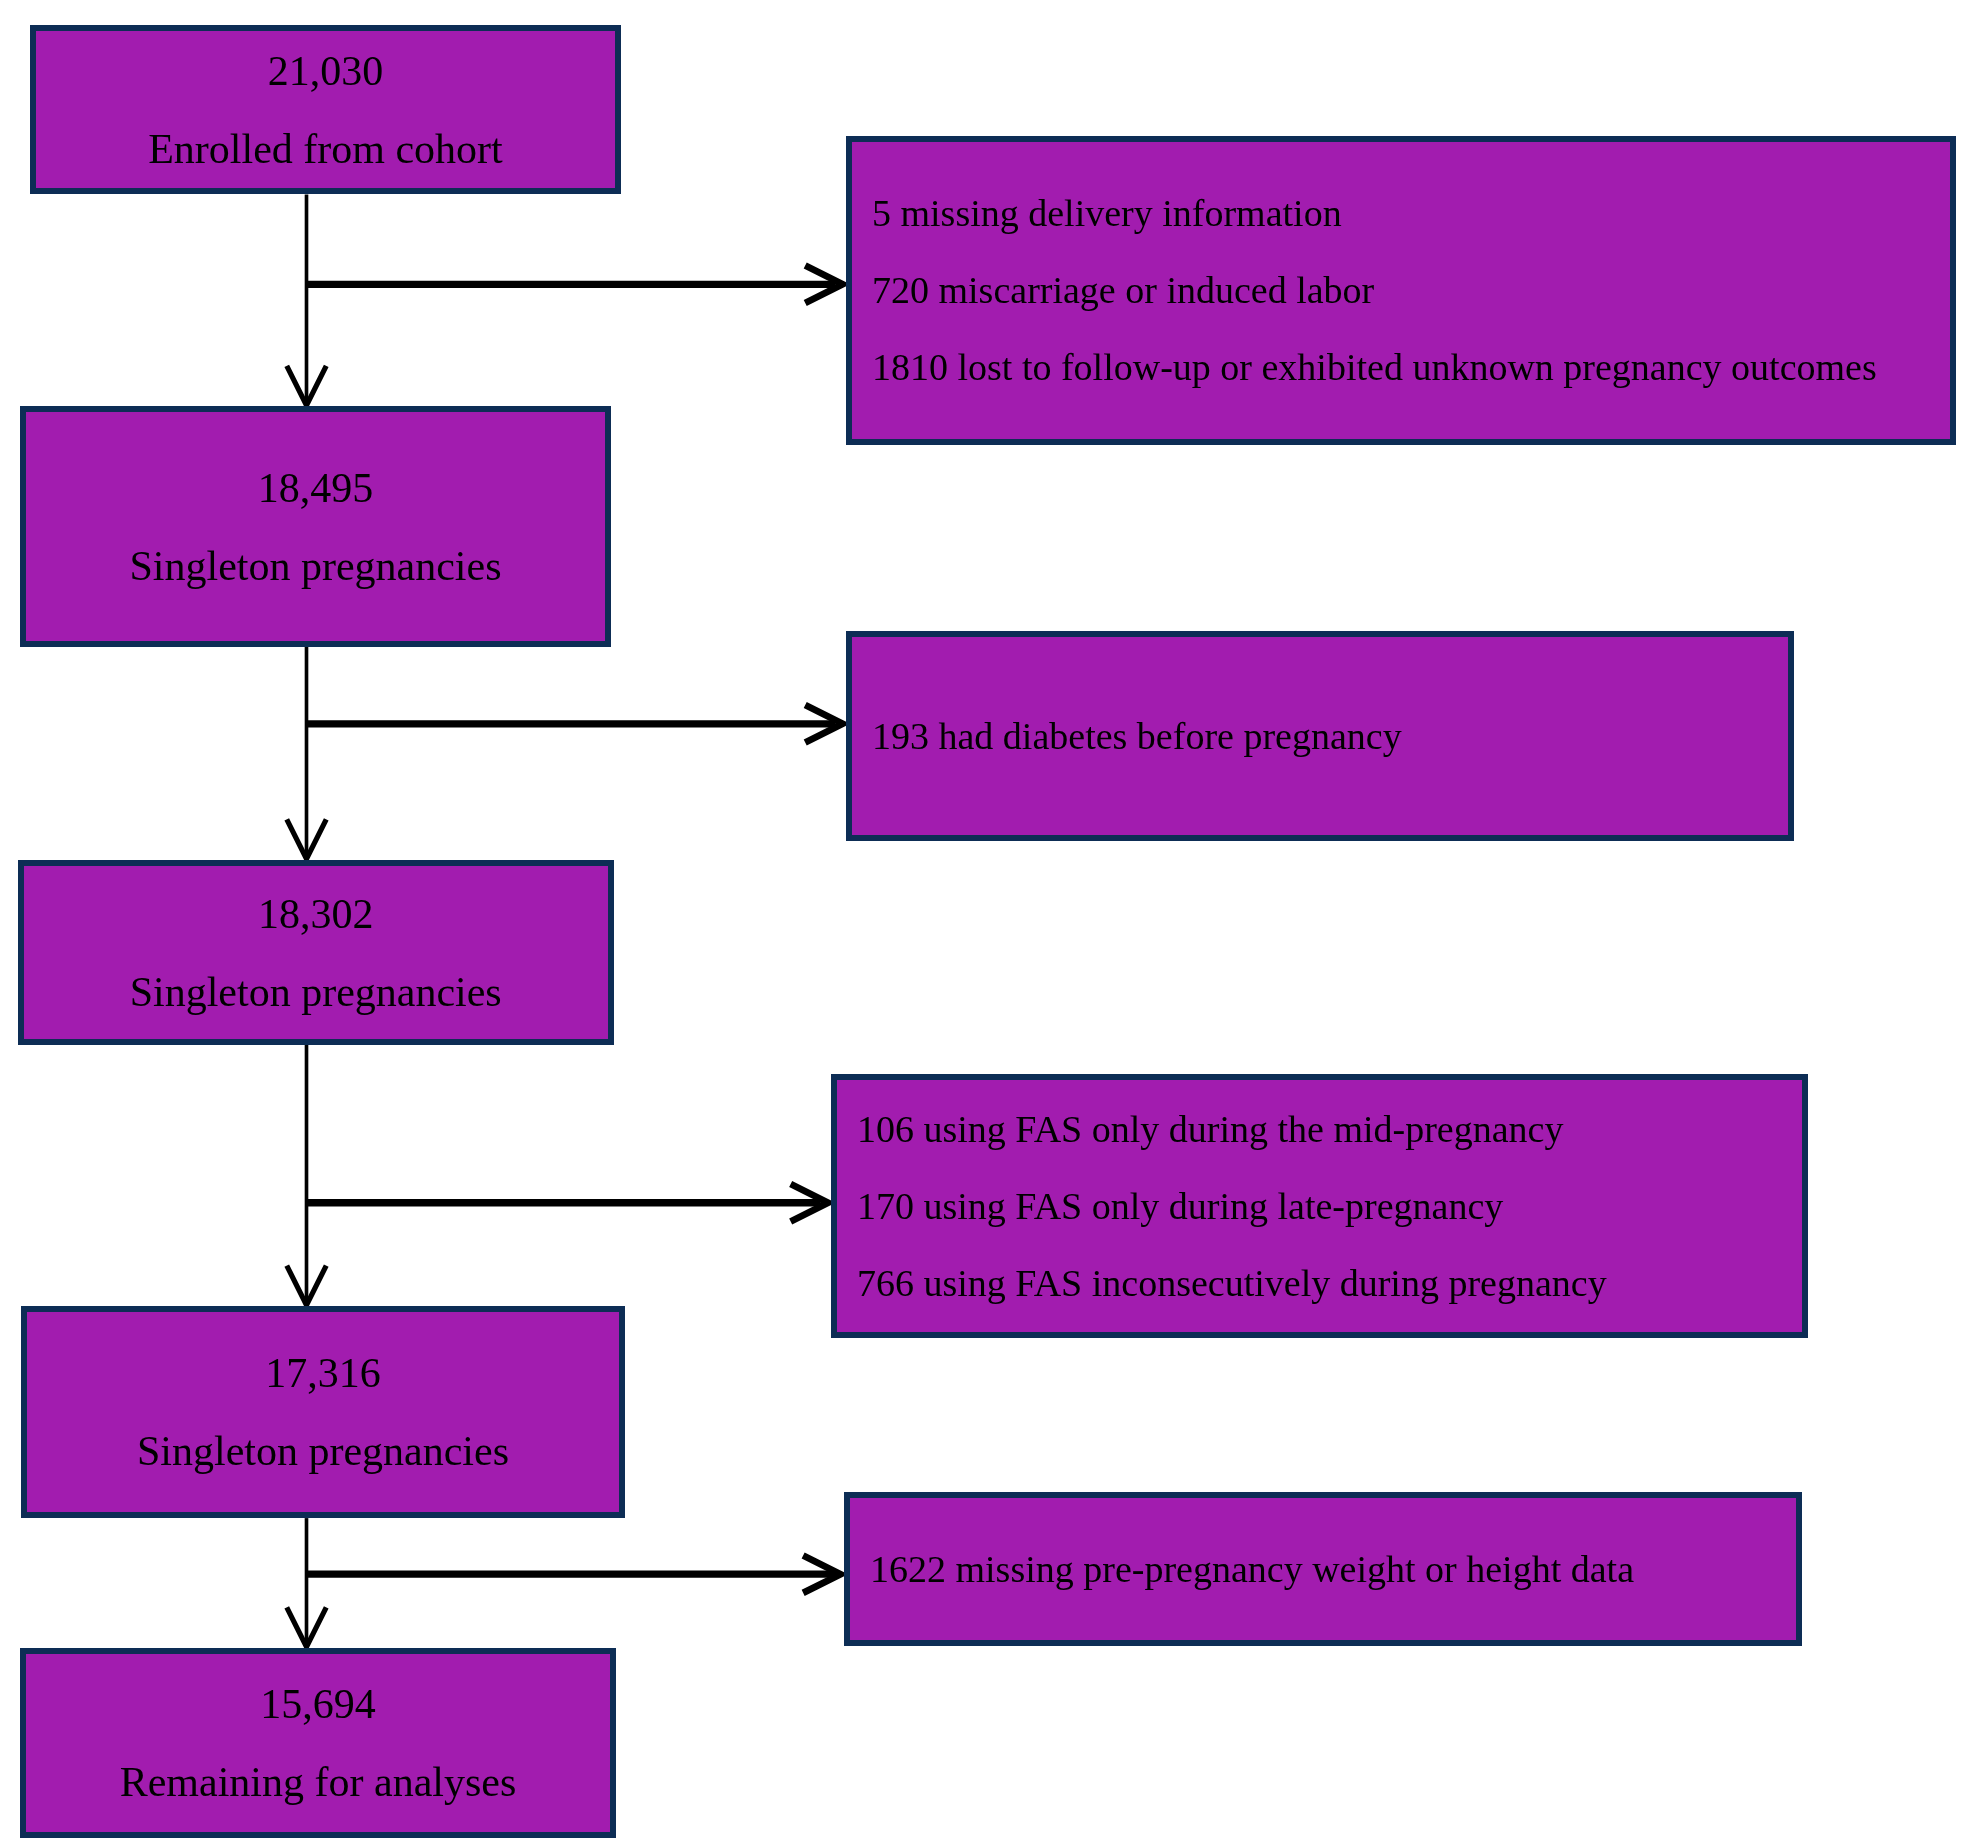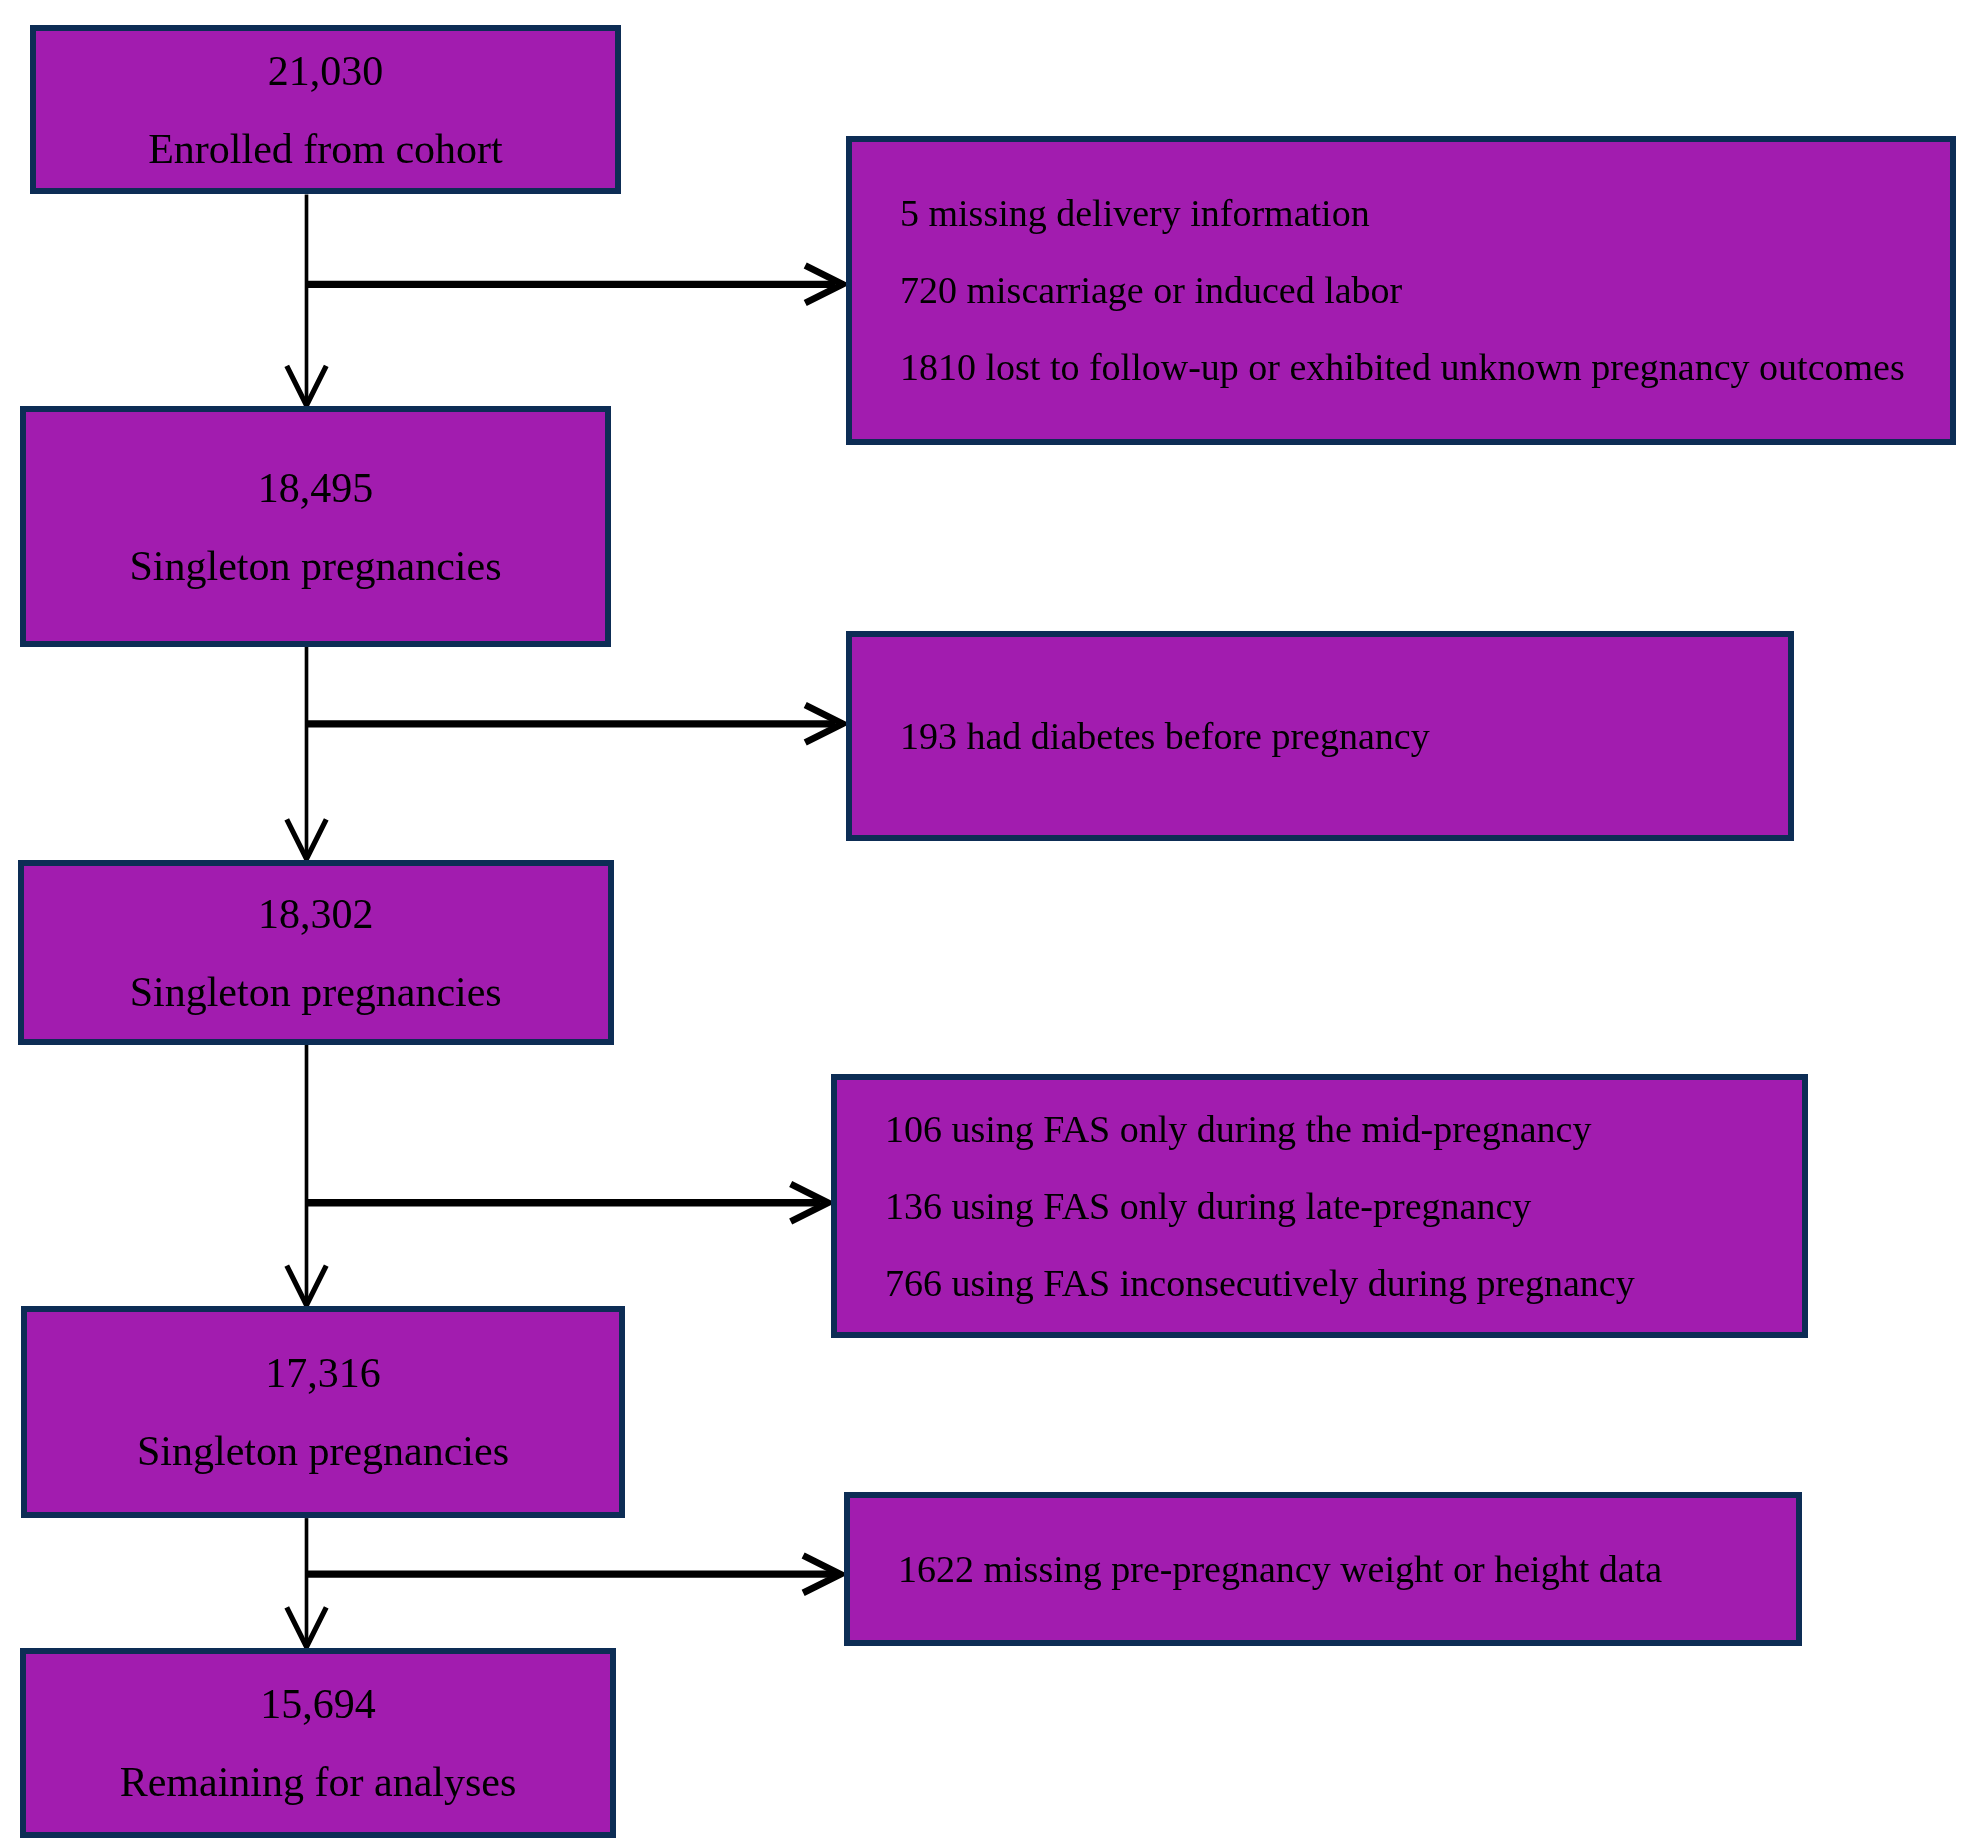--- a/index.html
+++ b/index.html
@@ -30,21 +30,21 @@
     align-items: center;
     text-align: center;
     font-size: 42px;
     line-height: 78px;
   }
   .box.side {
     align-items: flex-start;
     text-align: left;
     font-size: 38px;
     line-height: 77px;
-    padding-left: 48px;
+    padding-left: 20px;
     padding-right: 10.4px;
   }
   .count, .label, .line { white-space: nowrap; }
 </style>
 </head>
 <body>
 
 <div id="canvas">
 
   <svg class="connectors" viewBox="0 0 3821 3553" xmlns="http://www.w3.org/2000/svg">
@@ -98,21 +98,21 @@
     <div class="line">720 miscarriage or induced labor</div>
     <div class="line">1810 lost to follow-up or exhibited unknown pregnancy outcomes</div>
   </div>
 
   <div class="box side" style="left:846px; top:631px; width:948px; height:210px;text-align:right;">
     <div class="line">193 had diabetes before pregnancy</div>
   </div>
 
   <div class="box side" style="left:831px; top:1074px; width:977px; height:264px;">
     <div class="line">106 using FAS only during the mid-pregnancy</div>
-    <div class="line">136 using FAS only during late-pregnancy</div>
+    <div class="line">170 using FAS only during late-pregnancy</div>
     <div class="line">766 using FAS inconsecutively during pregnancy</div>
   </div>
 
   <div class="box side" style="left:844px; top:1492px; width:958px; height:154px;">
     <div class="line">1622 missing pre-pregnancy weight or height data</div>
   </div>
 
 </div>
 
 

